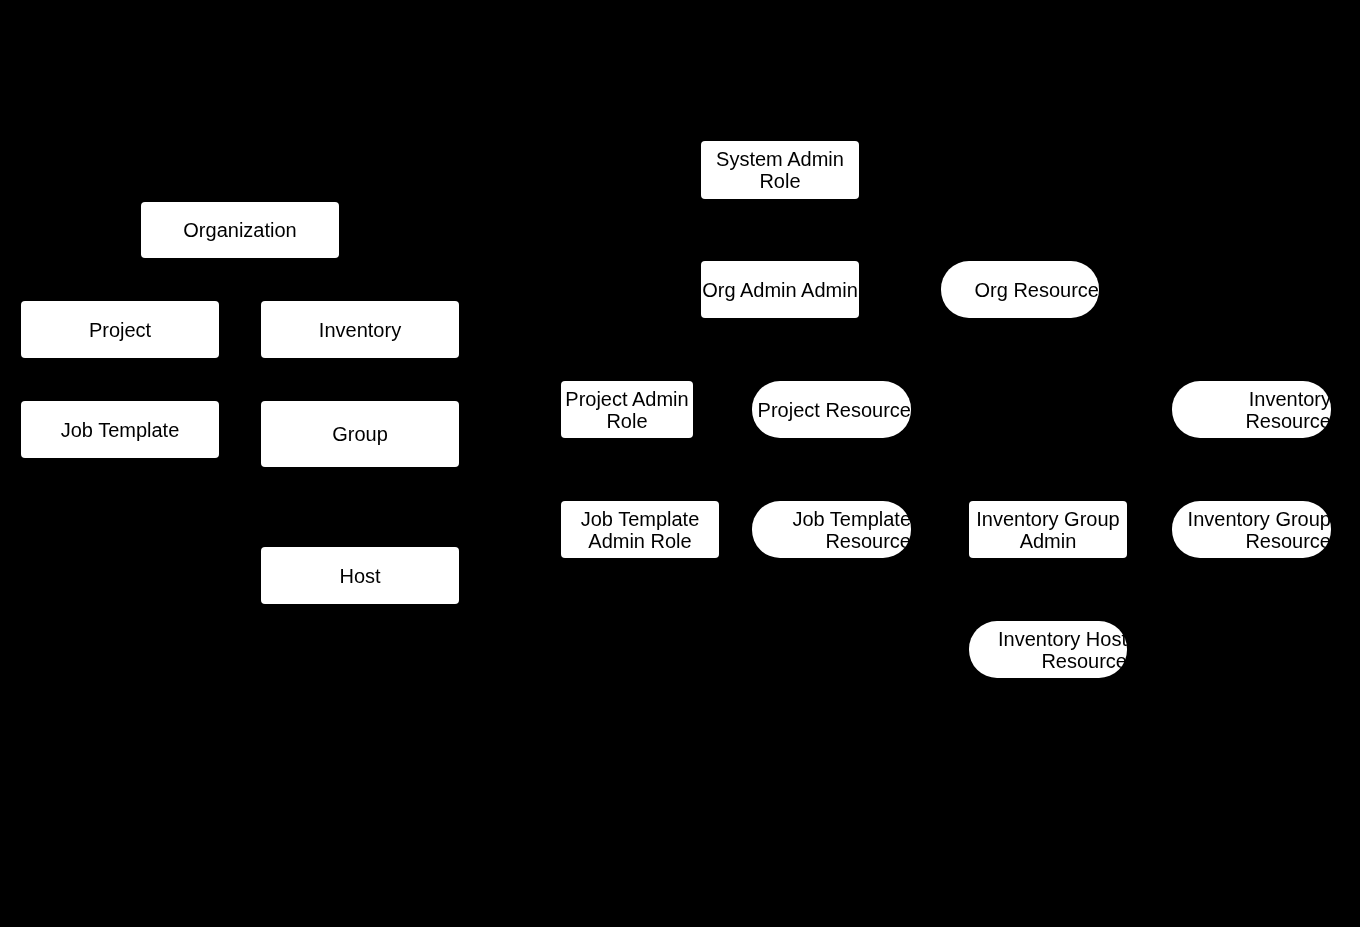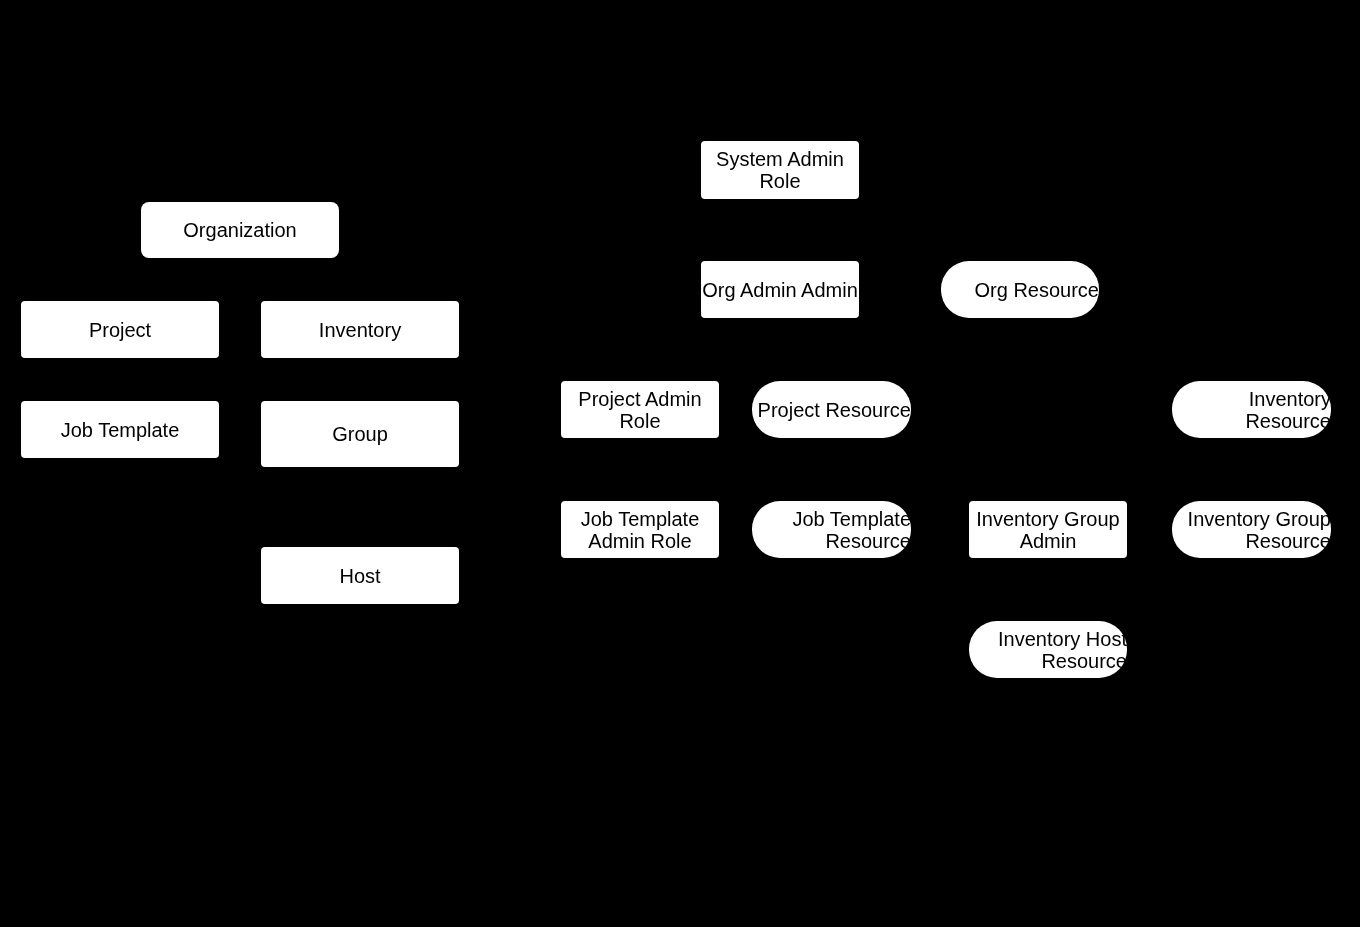--- a/index.html
+++ b/index.html
@@ -38,21 +38,21 @@
   .pill {
     border-radius: 28px;
     text-align: right;
   }
 </style>
 </head>
 <body>
 
 <div class="diagram">
 
-  <div class="node rect" style="left:141px; top:202px; width:198px; height:56px;border-radius:8px;">
+  <div class="node rect" style="left:141px; top:202px; width:198px; height:56px;">
     <span>Organization</span>
   </div>
 
   <div class="node rect" style="left:21px; top:301px; width:198px; height:57px;">
     <span>Project</span>
   </div>
 
   <div class="node rect" style="left:261px; top:301px; width:198px; height:57px;">
     <span>Inventory</span>
   </div>
@@ -75,21 +75,21 @@
   </div>
 
   <div class="node rect" style="left:701px; top:261px; width:158px; height:57px;">
     <span>Org Admin Admin</span>
   </div>
 
   <div class="node pill" style="left:941px; top:261px; width:158px; height:57px;">
     <span>Org Resource</span>
   </div>
 
-  <div class="node rect" style="left:561px; top:381px; width:158px; height:57px;">
+  <div class="node rect" style="left:561px; top:381px; width:132px; height:57px;">
     <span>Project Admin
 Role</span>
   </div>
 
   <div class="node pill" style="left:752px; top:381px; width:159px; height:57px;">
     <span>Project Resource</span>
   </div>
 
 
   <div class="node pill" style="left:1172px; top:381px; width:159px; height:57px;">

